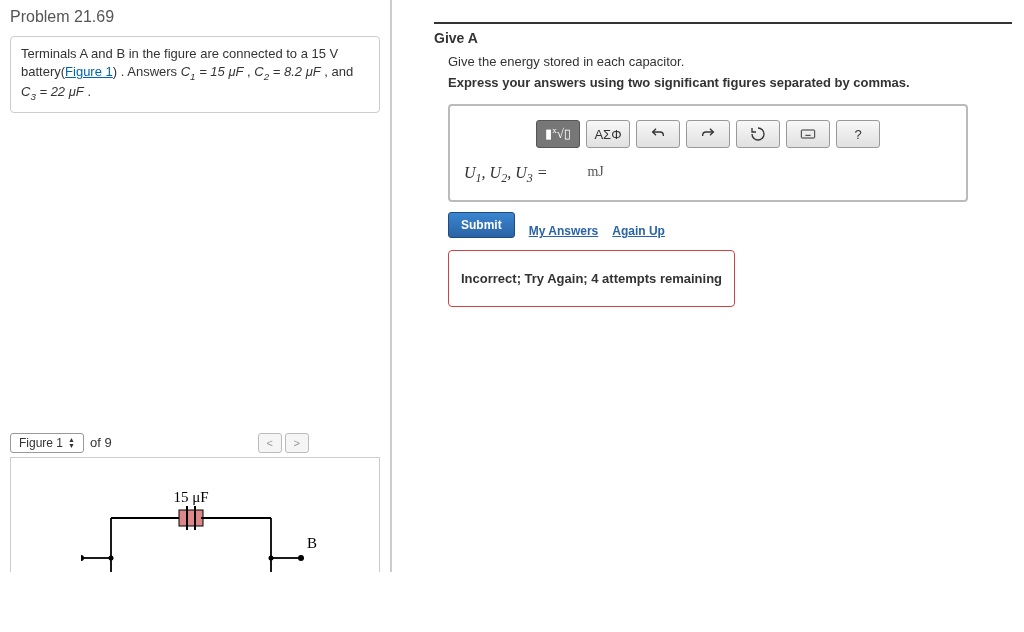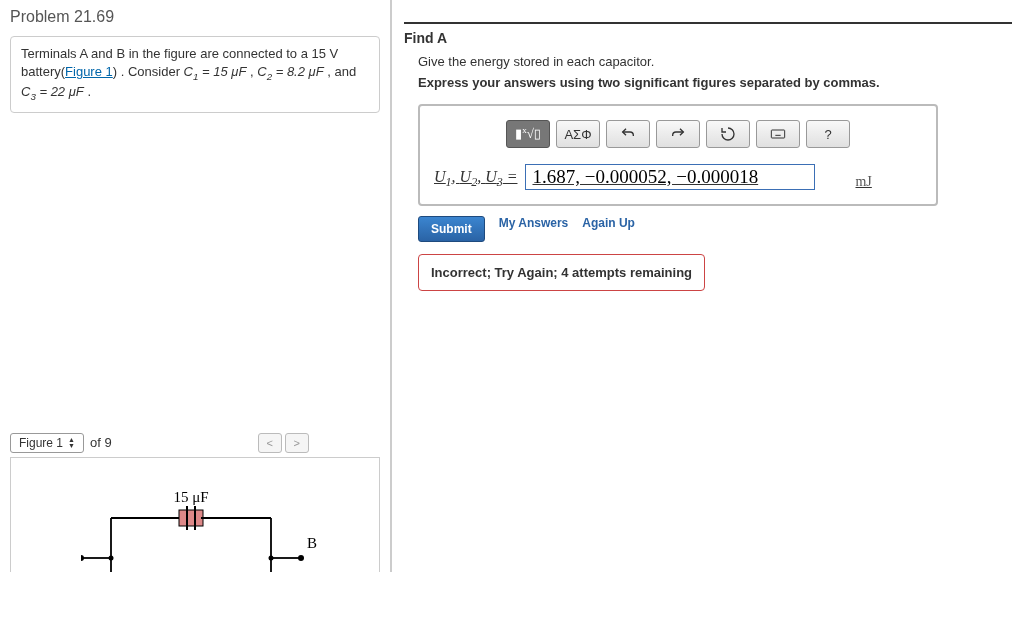--- a/index.html
+++ b/index.html
@@ -7,20 +7,21 @@
     padding: 0;
     font-family: Arial, Helvetica, sans-serif;
     font-size: 13px;
     background: #fff;
     color: #333;
   }
   .container {
     display: flex;
     width: 1024px;
     height: 572px;
+    gap: 30px;
   }
   .left-panel {
     width: 392px;
     border-right: 2px solid #ccc;
     padding: 0;
     box-sizing: border-box;
   }
   .right-panel {
     flex: 1;
     padding: 0 12px;
@@ -155,80 +156,80 @@
     color:#333;
   }
   .tbtn.dark {
     background: #777;
     color: #fff;
     border-color: #555;
   }
   .tbtn.icon svg { width: 16px; height: 16px; }
   .answer-row {
     display: flex;
-    align-items: flex-end;
+    align-items: flex-start;
     gap: 8px;
     font-family: 'Times New Roman', serif;
     font-size: 16px;
-    text-decoration: underline;
   }
   .answer-label { font-style: italic; }
   .answer-input {
     border: 1px solid #3b6fb5;
     border-radius: 0;
     padding: 3px 6px;
     font-family: 'Times New Roman', serif;
     font-size: 19px;
     width: 290px;
     height: 26px;
     box-sizing: border-box;
   }
   .unit { font-size: 14px; color: #555; padding-left: 32px; }
   .action-row {
     margin: 10px 0 0 14px;
     display: flex;
-    align-items: flex-start;
+    align-items: flex-end;
     gap: 14px;
   }
   .submit-btn {
     background: linear-gradient(#3b85d0,#2a63a5);
     color: #fff;
     border: 1px solid #1e4a7e;
     border-radius: 3px;
     padding: 5px 12px;
     font-weight: bold;
     font-size: 12px;
     cursor: pointer;
   }
   .link {
     color: #2a63a5;
+    text-decoration: underline;
     font-size: 12px;
     font-weight: bold;
     cursor: pointer;
   }
   .feedback {
     border: 1px solid #c44;
     border-radius: 4px;
     margin: 12px 0 0 14px;
-    padding: 10px 12px;
+    padding: 20px 12px;
     font-weight: bold;
     font-size: 13px;
     color: #333;
     display: inline-block;
   }
   sub { font-size: 0.75em; }
 </style>
 </head>
 <body>
 
 <div class="container">
   <div class="left-panel">
     <div class="problem-title">Problem 21.69</div>
     <div class="problem-box">
-      <span>Terminals A and B in the figure are connected to a 15 V battery(</span><a href="#">Figure 1</a><span>) . Consider </span><span class="italic"><i>C</i><sub>1</sub> = 15 <i>μ</i>F</span><span> , </span><span class="italic"><i>C</i><sub>2</sub> = 8.2 <i>μ</i>F</span><span> , and </span><span class="italic"><i>C</i><sub>3</sub> = 22 <i>μ</i>F</span><span> .</span>
+      <span>Terminals A and B in the figure are connected to a 15 V battery(</span><a href="#">Figure 1</a><span>) . Answers </span><span class="italic"><i>C</i><sub>1</sub> = 15 <i>μ</i>F</span><span> , </span><span class="italic"><i>C</i><sub>2</sub> = 8.2 <i>μ</i>F</span><span> , and </span><span class="italic"><i>C</i><sub>3</sub> = 22 <i>μ</i>F</span><span> .</span>
     </div>
 
     <div class="figure-header">
       <div class="fig-btn">
         <span class="fig-select">
           <span>Figure 1</span>
           <span class="fig-stepper">▲<br>▼</span>
         </span>
       </div>
       <span>of 9</span>
@@ -272,21 +273,21 @@
         <text class="clabel" x="68" y="104" text-anchor="middle">8.2 μF</text>
         <text class="clabel" x="138" y="104" text-anchor="middle">22 μF</text>
 
         <circle class="node" cx="30" cy="70" r="2.5"></circle>
         <circle class="node" cx="190" cy="70" r="2.5"></circle>
       </svg>
     </div>
   </div>
 
   <div class="right-panel">
-    <div class="part-header">Find A</div>
+    <div class="part-header">Give A</div>
     <div class="prompt">Give the energy stored in each capacitor.</div>
     <div class="instruction">Express your answers using two significant figures separated by commas.</div>
 
     <div class="answer-box">
       <div class="toolbar">
         <div class="tbtn dark">
           <span style="font-family:serif;">▮<span style="font-size:9px;vertical-align:super;">x</span>√▯</span>
         </div>
         <div class="tbtn">ΑΣΦ</div>
         <div class="tbtn icon">
@@ -314,21 +315,20 @@
               <line x1="10" y1="10" x2="10" y2="10"></line>
               <line x1="14" y1="10" x2="14" y2="10"></line>
               <line x1="18" y1="10" x2="18" y2="10"></line>
               <line x1="8" y1="14" x2="16" y2="14"></line>
             </svg>
         </div>
         <div class="tbtn">?</div>
       </div>
       <div class="answer-row">
         <span class="answer-label"><i>U</i><sub>1</sub>, <i>U</i><sub>2</sub>, <i>U</i><sub>3</sub> =</span>
-        <input class="answer-input" type="text" value="1.687, −0.000052, −0.000018" style="">
         <span class="unit">mJ</span>
       </div>
     </div>
 
     <div class="action-row">
       <button class="submit-btn">Submit</button>
       <span class="link">My Answers</span>
       <span class="link">Again Up</span>
     </div>
 

